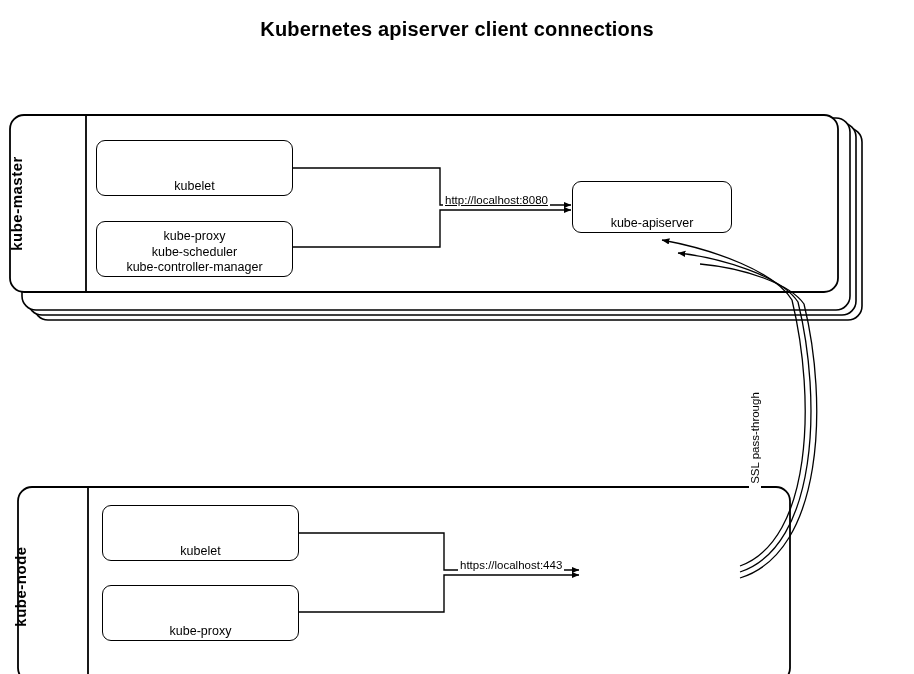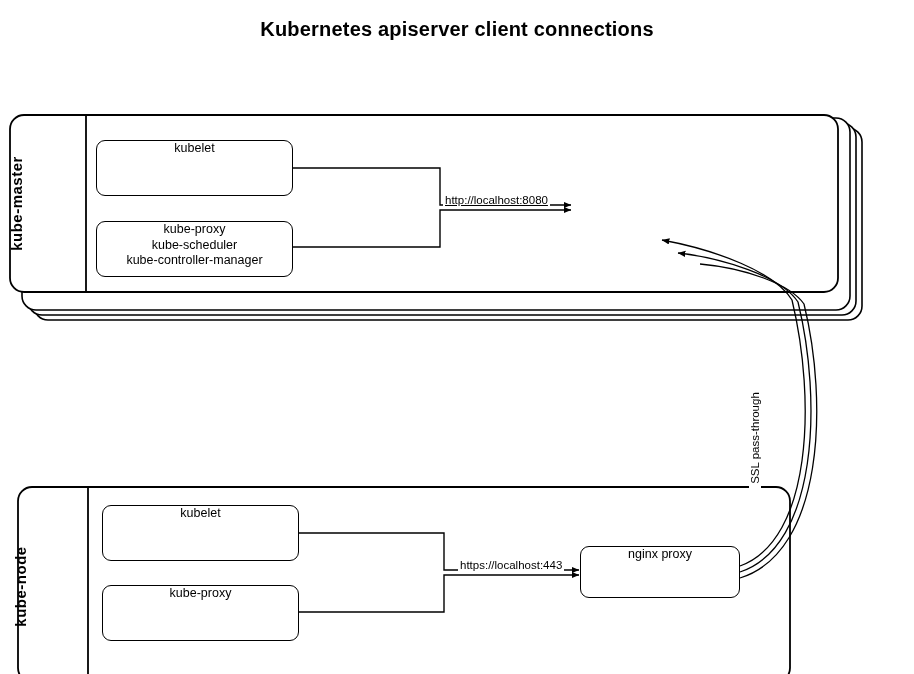--- a/index.html
+++ b/index.html
@@ -36,21 +36,21 @@
     height: 674px;
     pointer-events: none;
   }
   .node-box {
     position: absolute;
     box-sizing: border-box;
     border: 1.6px solid #000;
     border-radius: 9px;
     background: #ffffff;
     display: flex;
-    align-items: flex-start;
+    align-items: flex-end;
     justify-content: center;
     text-align: center;
     font-size: 12.5px;
     line-height: 1.25;
   }
   .group-label {
     position: absolute;
     font-size: 15px;
     font-weight: bold;
     letter-spacing: 0.5px;
@@ -116,32 +116,32 @@
   <div class="node-box" style="left:96px; top:140px; width:197px; height:56px;">
     <span>kubelet</span>
   </div>
 
   <div class="node-box" style="left:96px; top:221px; width:197px; height:56px; white-space:pre-line;">
     <span>kube-proxy
 kube-scheduler
 kube-controller-manager</span>
   </div>
 
+  <div class="node-box" style="left:572px; top:181px; width:160px; height:52px;">
+    <span>kube-apiserver</span>
+  </div>
 
   <div class="node-box" style="left:102px; top:505px; width:197px; height:56px;">
     <span>kubelet</span>
   </div>
 
   <div class="node-box" style="left:102px; top:585px; width:197px; height:56px;">
     <span>kube-proxy</span>
   </div>
 
-  <div class="node-box" style="left:580px; top:546px; width:160px; height:52px;">
-    <span>nginx proxy</span>
-  </div>
 
   <div class="edge-label" style="left:443px; top:194px;text-decoration:underline;">http://localhost:8080</div>
 
   <div class="edge-label" style="left:450px; top:559px;margin-left:8px;">https://localhost:443</div>
 
   <div class="edge-label vertical" style="left:703px; top:432px; width:100px; text-align:center;">SSL pass-through</div>
 
 </div>
 
 </body></html>

